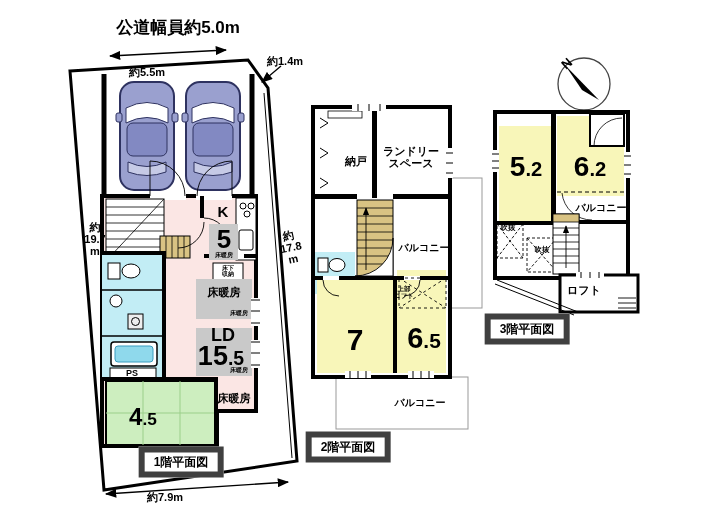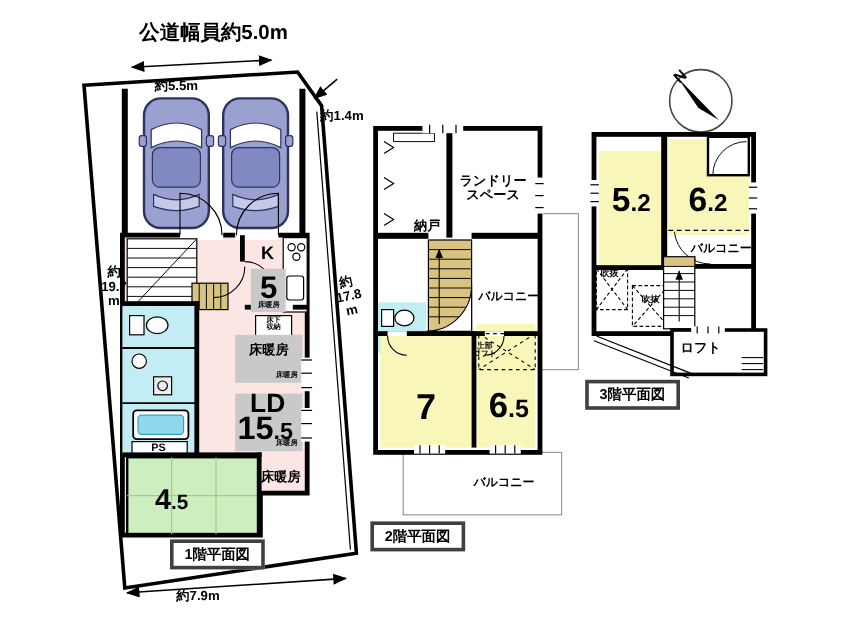--- a/index.html
+++ b/index.html
@@ -3,21 +3,21 @@
 <meta charset="utf-8">
 <style>
   html,body{margin:0;padding:0;background:#fff;}
   .stage{position:relative;width:705px;height:525px;background:#fff;overflow:hidden;
          font-family:"Liberation Sans","DejaVu Sans",sans-serif;}
   .stage svg{position:absolute;left:0;top:0;}
   .lbl{position:absolute;transform:translate(-50%,-50%);font-weight:bold;color:#000;
        white-space:pre-line;text-align:center;line-height:1.08;letter-spacing:0;}
   .dec{font-size:0.72em;}
   .caption{position:absolute;transform:translate(-50%,-50%);font-weight:bold;font-size:12px;
-           background:#fff;border:3px solid #404040;padding:1px 9px;white-space:nowrap;color:#000;}
+           background:#fff;border:6px solid #404040;padding:1px 9px;white-space:nowrap;color:#000;}
   .rot-l{transform:translate(-50%,-50%) rotate(-12deg);}
   .rot-n{transform:translate(-50%,-50%) rotate(-42deg);}
 </style>
 </head>
 <body>
 
 <div class="stage">
 
 <svg width="705" height="525" viewBox="0 0 705 525">
   <defs>
@@ -320,45 +320,45 @@
             <line x1="492" y1="154" x2="499" y2="154"></line>
             <line x1="492" y1="161" x2="499" y2="161"></line>
             <line x1="492" y1="168" x2="499" y2="168"></line>
           </g>
     </g>
   </g>
 </svg>
 
 <div class="lbl" style="left:178px;top:28px;font-size:17px;">公道幅員約5.0m</div>
 <div class="lbl" style="left:147px;top:41px;font-size:11px;margin-top:32px;">約5.5m</div>
-<div class="lbl" style="left:285px;top:62px;font-size:11px;margin-top:36px;">約1.4m</div>
+<div class="lbl" style="left:285px;top:62px;font-size:11px;">約1.4m</div>
 <div class="lbl" style="left:95px;top:240px;font-size:11px;">約
 19.7
 m</div>
 <div class="lbl rot-l" style="left:291px;top:248px;font-size:11px;">約
 17.8
 m</div>
 <div class="lbl" style="left:165px;top:498px;font-size:11px;">約7.9m</div>
 
 <div class="lbl" style="left:223px;top:212px;font-size:15px;">K</div>
 <div class="lbl" style="left:224px;top:239px;font-size:26px;">5</div>
 <div class="lbl" style="left:224px;top:255px;font-size:6px;">床暖房</div>
 <div class="lbl" style="left:228px;top:271px;font-size:6px;">床下
 収納</div>
 <div class="lbl" style="left:224px;top:293px;font-size:11px;">床暖房</div>
 <div class="lbl" style="left:239px;top:313px;font-size:6px;">床暖房</div>
-<div class="lbl" style="left:223px;top:336px;font-size:22px;">LD</div>
+<div class="lbl" style="left:223px;top:336px;font-size:18px;">LD</div>
 <div class="lbl" style="left:221px;top:357px;font-size:27px;"><span>15</span><span class="dec">.5</span></div>
 <div class="lbl" style="left:239px;top:370px;font-size:6px;">床暖房</div>
 <div class="lbl" style="left:234px;top:399px;font-size:11px;">床暖房</div>
 <div class="lbl" style="left:132px;top:374px;font-size:9px;">PS</div>
 <div class="lbl" style="left:143px;top:417px;font-size:24px;"><span>4</span><span class="dec">.5</span></div>
 <div class="caption" style="left:181px;top:462px;">1階平面図</div>
 
-<div class="lbl" style="left:356px;top:162px;font-size:11px;margin-top:28px;">納戸</div>
+<div class="lbl" style="left:356px;top:162px;font-size:11px;">納戸</div>
 <div class="lbl" style="left:411px;top:158px;font-size:11px;">ランドリー
 スペース</div>
 <div class="lbl" style="left:424px;top:248px;font-size:10px;">バルコニー</div>
 <div class="lbl" style="left:404px;top:292px;font-size:6.5px;">上部
 ロフト</div>
 <div class="lbl" style="left:355px;top:340px;font-size:30px;">7</div>
 <div class="lbl" style="left:424px;top:339px;font-size:29px;"><span>6</span><span class="dec">.5</span></div>
 <div class="lbl" style="left:420px;top:403px;font-size:10px;">バルコニー</div>
 <div class="caption" style="left:348px;top:447px;">2階平面図</div>
 

